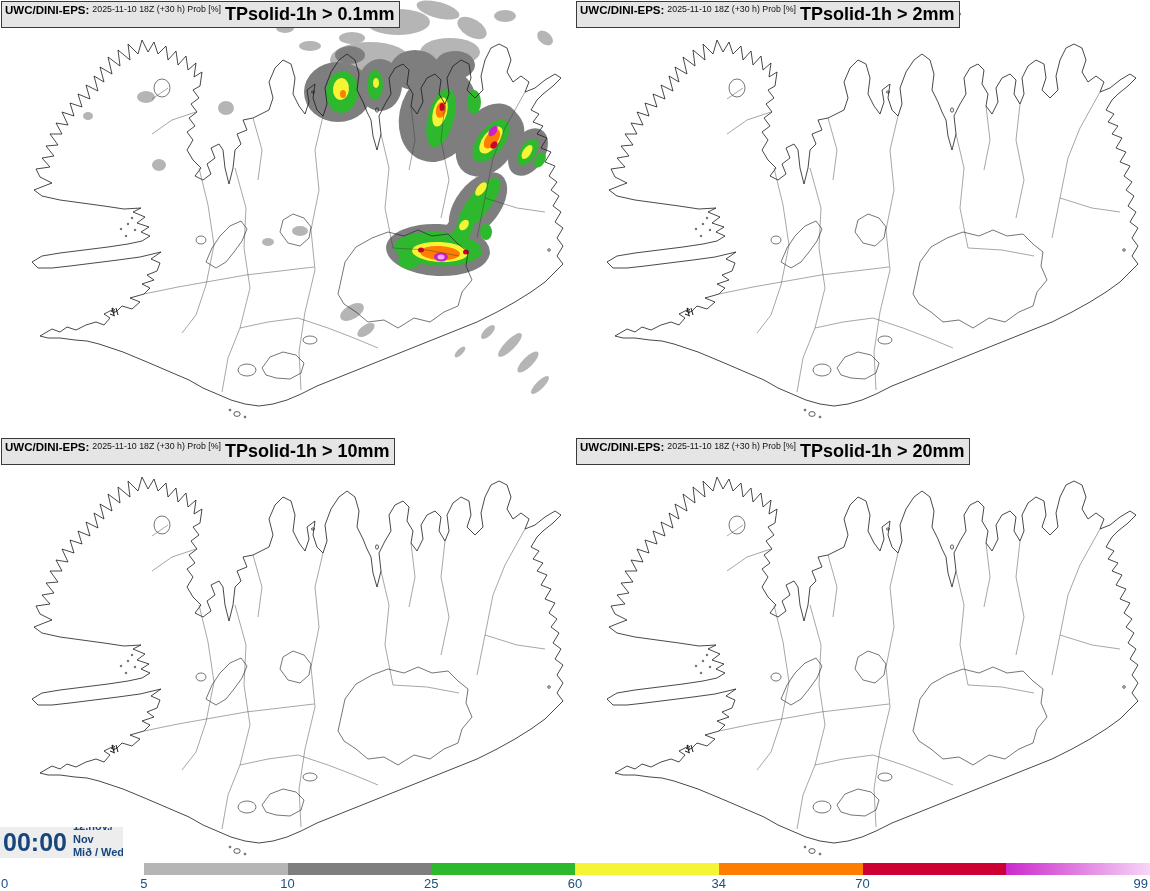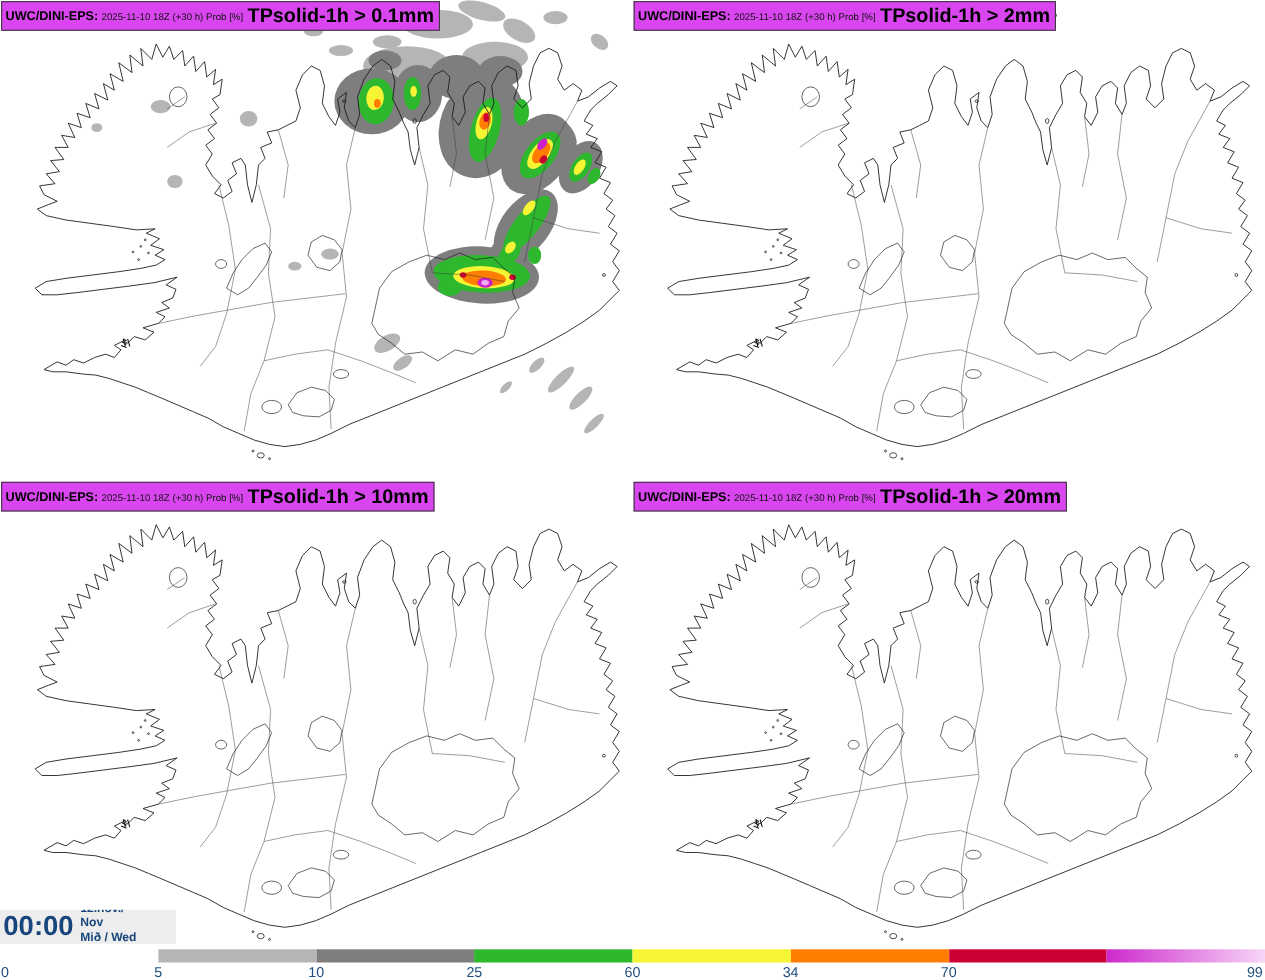--- a/index.html
+++ b/index.html
@@ -6,30 +6,30 @@
   body{font-family:"Liberation Sans", sans-serif;}
   .canvas{position:relative;width:1150px;height:891px;background:#fff;overflow:hidden;}
   .panel{position:absolute;width:575px;height:437px;overflow:hidden;background:#fff;}
   #panel-1{left:0;top:0;}
   #panel-2{left:575px;top:0;}
   #panel-3{left:0;top:437px;}
   #panel-4{left:575px;top:437px;}
   .map-svg{position:absolute;left:0;top:0;}
   .title-box{
     position:absolute;left:1px;top:1px;z-index:5;
-    background:#d946ef;border:1px solid #3a3a3a;
+    background:#e5e5e5;border:1px solid #3a3a3a;
     padding:2px 4px 2px 3px;white-space:nowrap;
-    display:flex;align-items:center;gap:0;
+    display:flex;align-items:flex-start;gap:0;
   }
   .title-source{font-weight:bold;font-size:11.5px;color:#000;}
   .title-colon{font-weight:bold;font-size:11.5px;color:#000;margin-right:3px;}
   .title-run{font-size:8.8px;color:#111;margin-right:4px;}
   .title-var{font-weight:bold;font-size:18px;color:#000;}
   .timestamp-box{
-    position:absolute;left:0;top:827px;width:160px;height:31px;z-index:6;
+    position:absolute;left:0;top:827px;width:123px;height:31px;z-index:6;
     background:#ededed;display:flex;align-items:center;overflow:hidden;
   }
   .time-big{font-size:25px;font-weight:bold;color:#17457c;margin-left:3px;letter-spacing:0px;line-height:31px;}
   .date-stack{margin-left:6px;margin-top:-6px;display:flex;flex-direction:column;}
   .date-line{font-size:11px;font-weight:bold;color:#17457c;line-height:13px;white-space:nowrap;}
   .colorbar-wrap{position:absolute;left:0;top:863px;width:1150px;height:28px;z-index:4;}
   .colorbar{position:absolute;left:0;top:0;width:1150px;height:12px;display:flex;}
   .cb-seg{height:12px;}
   .cb-labels{position:absolute;left:0;top:13px;width:1150px;height:15px;}
   .cb-label{position:absolute;top:0;font-size:13px;font-weight:500;color:#1e4e7e;transform:translateX(-50%);}

